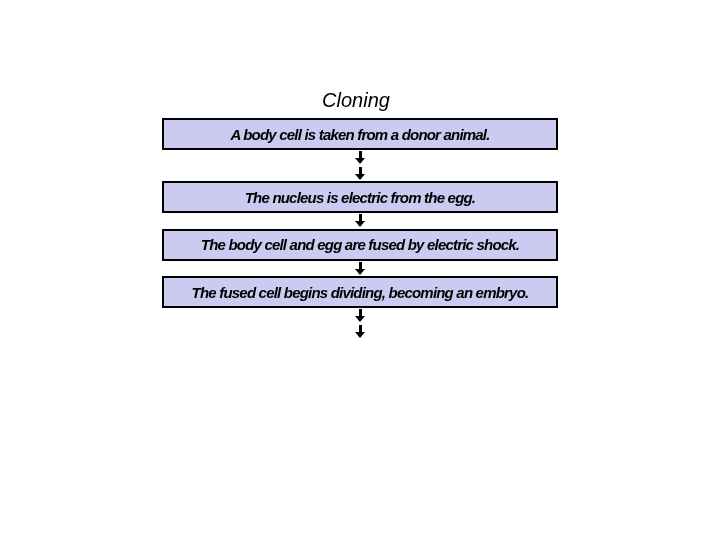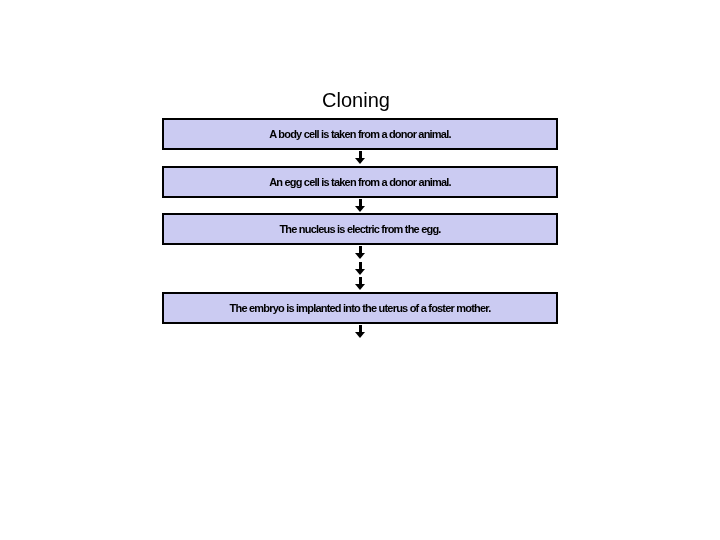--- a/index.html
+++ b/index.html
@@ -11,20 +11,21 @@
     width: 720px;
     height: 540px;
     position: relative;
     overflow: hidden;
     font-family: "Liberation Sans", sans-serif;
   }
   .slide {
     position: absolute;
     inset: 0;
     background: var(--bg, #ffffff);
+    font-style: italic;
   }
   .slide-title {
     position: absolute;
     top: 89px;
     left: 356px;
     transform: translateX(-50%);
     font-size: 20px;
     line-height: 23px;
     color: var(--text, #000000);
     white-space: nowrap;
@@ -41,21 +42,21 @@
     box-sizing: border-box;
     width: 100%;
     height: 32px;
     background: var(--box-fill, #cbcbf2);
     border: 2px solid var(--box-border, #000000);
     display: flex;
     align-items: center;
     justify-content: center;
   }
   .step-text {
-    font-size: 11px;
+    font-size: 15px;
     font-weight: 700;
     letter-spacing: -0.8px;
     color: var(--text, #000000);
     white-space: nowrap;
   }
   .arrow {
     height: 15.5px;
     display: flex;
     flex-direction: column;
     align-items: center;
@@ -80,43 +81,43 @@
 <div class="slide">
   <div class="slide-title">Cloning</div>
   <div class="flow" id="flow">
       <div class="step">
     <span class="step-text">A body cell is taken from a donor animal.</span>
   </div>
       <div class="arrow">
     <div class="stem"></div>
     <div class="head"></div>
   </div>
-      <div class="step">
-    <span class="step-text">An egg cell is taken from a donor animal.</span>
-  </div>
       <div class="arrow">
     <div class="stem"></div>
     <div class="head"></div>
   </div>
       <div class="step">
     <span class="step-text">The nucleus is electric from the egg.</span>
   </div>
       <div class="arrow">
     <div class="stem"></div>
     <div class="head"></div>
   </div>
-      <div class="arrow">
-    <div class="stem"></div>
-    <div class="head"></div>
+      <div class="step">
+    <span class="step-text">The body cell and egg are fused by electric shock.</span>
   </div>
       <div class="arrow">
     <div class="stem"></div>
     <div class="head"></div>
   </div>
       <div class="step">
-    <span class="step-text">The embryo is implanted into the uterus of a foster mother.</span>
+    <span class="step-text">The fused cell begins dividing, becoming an embryo.</span>
+  </div>
+      <div class="arrow">
+    <div class="stem"></div>
+    <div class="head"></div>
   </div>
       <div class="arrow">
     <div class="stem"></div>
     <div class="head"></div>
   </div>
     </div>
 </div>
 
 </body></html>

